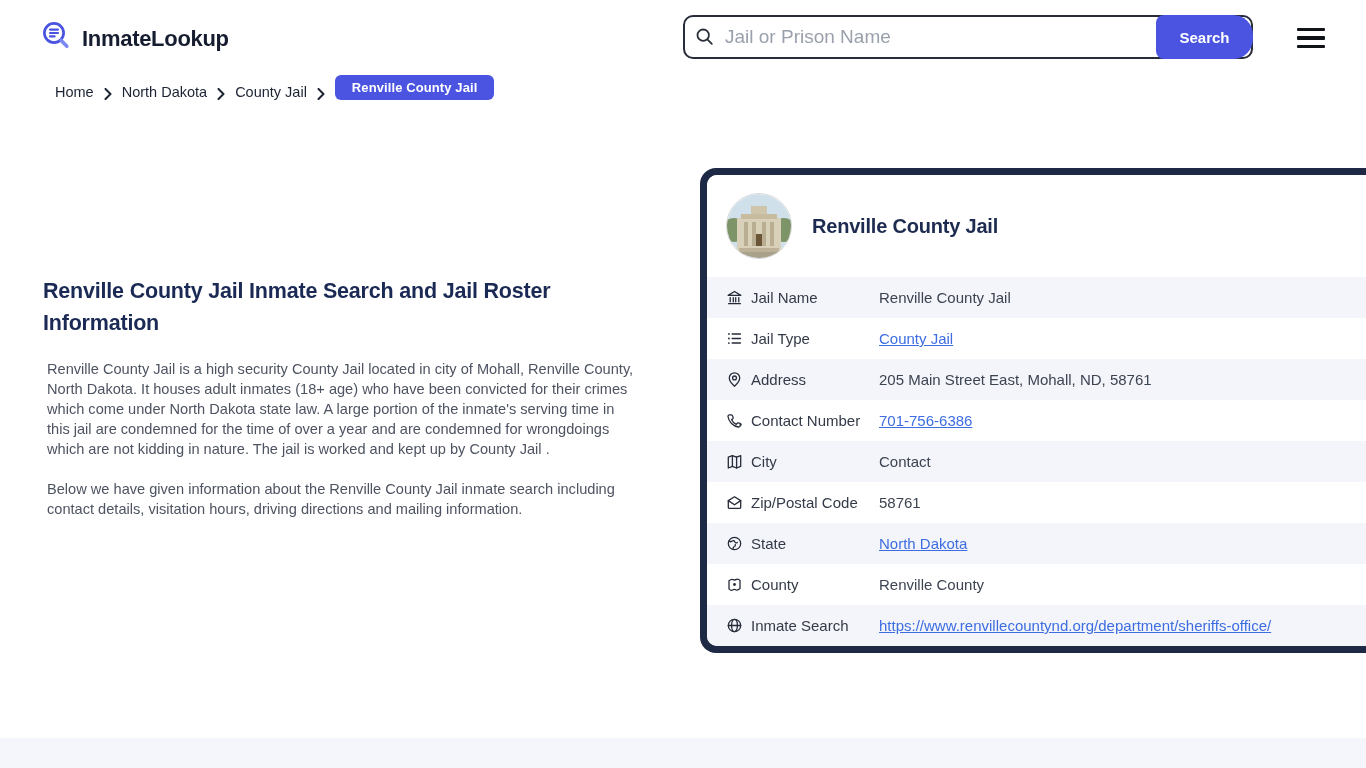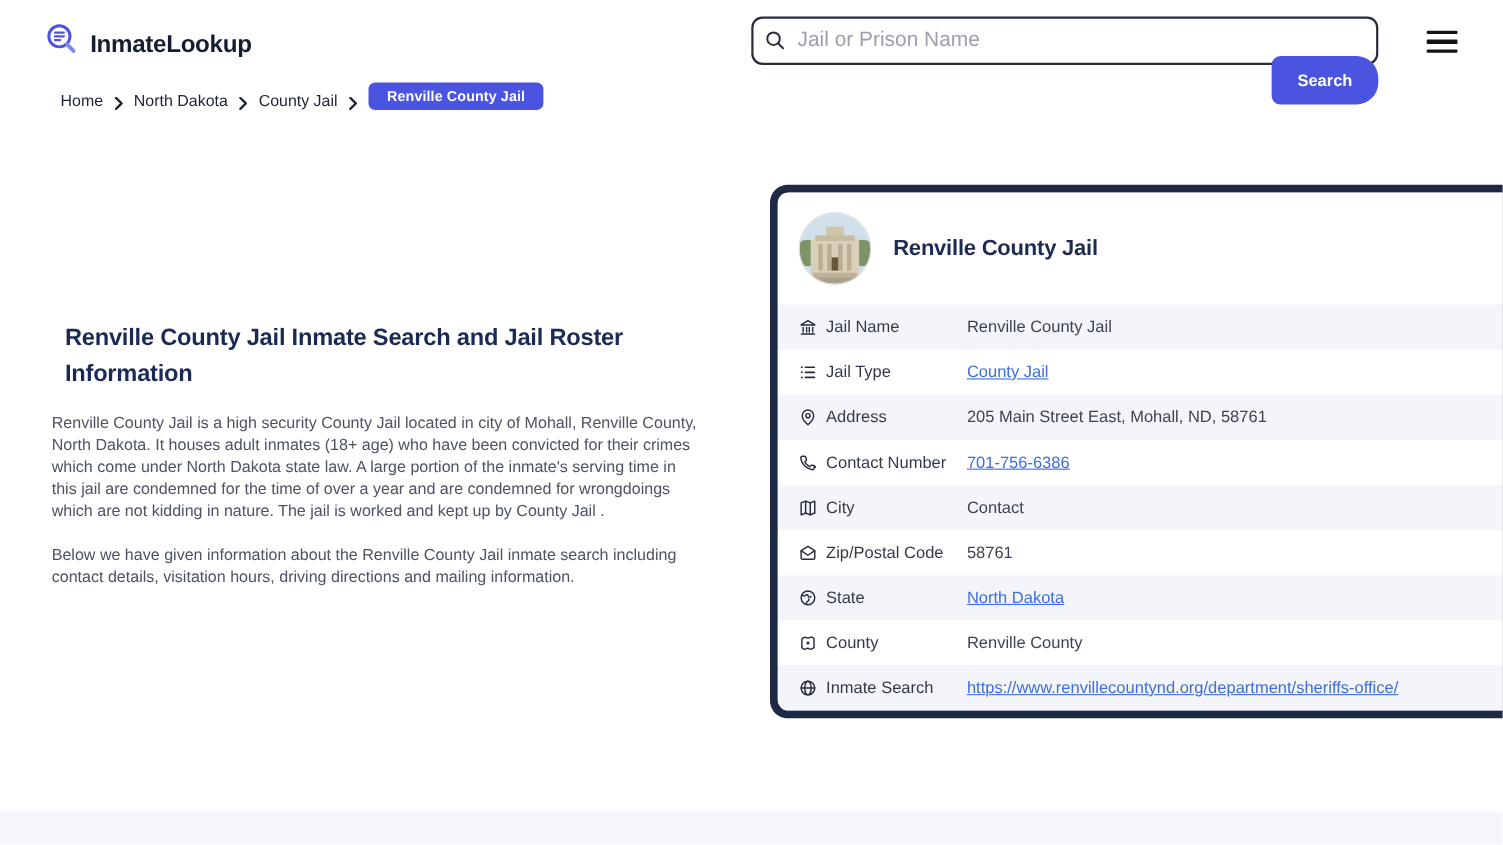--- a/index.html
+++ b/index.html
@@ -19,35 +19,34 @@
     padding:0 110px 0 40px;font-size:19px;color:#2a2f3a;outline:none;
     font-family:"Liberation Sans",sans-serif;
   }
   .search-input::placeholder{color:#9aa1ac;}
   .search-icon-wrap{position:absolute;left:12px;top:12px;width:20px;height:20px;pointer-events:none;}
   .search-btn{
     position:absolute;right:0;top:0;height:44px;width:97px;border:none;
     background:#4A54E1;color:#fff;font-size:15px;font-weight:700;
     border-radius:8px 20px 20px 8px;cursor:pointer;
     font-family:"Liberation Sans",sans-serif;
-    margin-top:36px;
   }
   .hamburger{position:absolute;left:1297px;top:28px;width:28px;height:20px;display:flex;flex-direction:column;justify-content:space-between;cursor:pointer;}
   .hamburger span{display:block;height:3.2px;background:#101317;border-radius:1px;}
   
   .breadcrumb{position:absolute;left:55px;top:76px;height:24px;display:flex;align-items:flex-end;gap:10px;font-size:14.5px;color:#1c2333;}
   .crumb{color:#1c2333;text-decoration:none;cursor:pointer;}
   .crumb-sep{display:flex;align-items:center;}
   .crumb-badge{
     background:#4A54E1;color:#fff;font-weight:700;font-size:13px;
     padding:5px 17px;border-radius:6px;letter-spacing:0.1px;
   }
   
   .article{position:absolute;left:43px;top:275px;width:592px;}
-  .article h1{margin:16px;font-size:21.5px;line-height:32px;font-weight:700;color:#1b2a55;letter-spacing:-0.2px;}
+  .article h1{margin:0;font-size:21.5px;line-height:32px;font-weight:700;color:#1b2a55;letter-spacing:-0.2px;}
   .article p{margin:20px 0 0 4px;font-size:14.6px;line-height:20px;color:#4d5361;}
   
   .card{
     position:absolute;left:700px;top:168px;width:720px;height:485px;box-sizing:border-box;
     background:#1E2A45;border-radius:16px 0 0 16px;padding:7px 0 7px 7px;
   }
   .card-inner{background:#ffffff;border-radius:10px 0 0 10px;overflow:hidden;height:471px;}
   .card-header{height:102px;display:flex;align-items:center;gap:20px;padding-left:19px;background:#fff;}
   .avatar{width:64px;height:64px;border-radius:50%;overflow:hidden;border:1px solid #d8d8d8;flex:none;}
   .card-title{font-size:20px;font-weight:700;color:#1d2b50;letter-spacing:-0.2px;}

